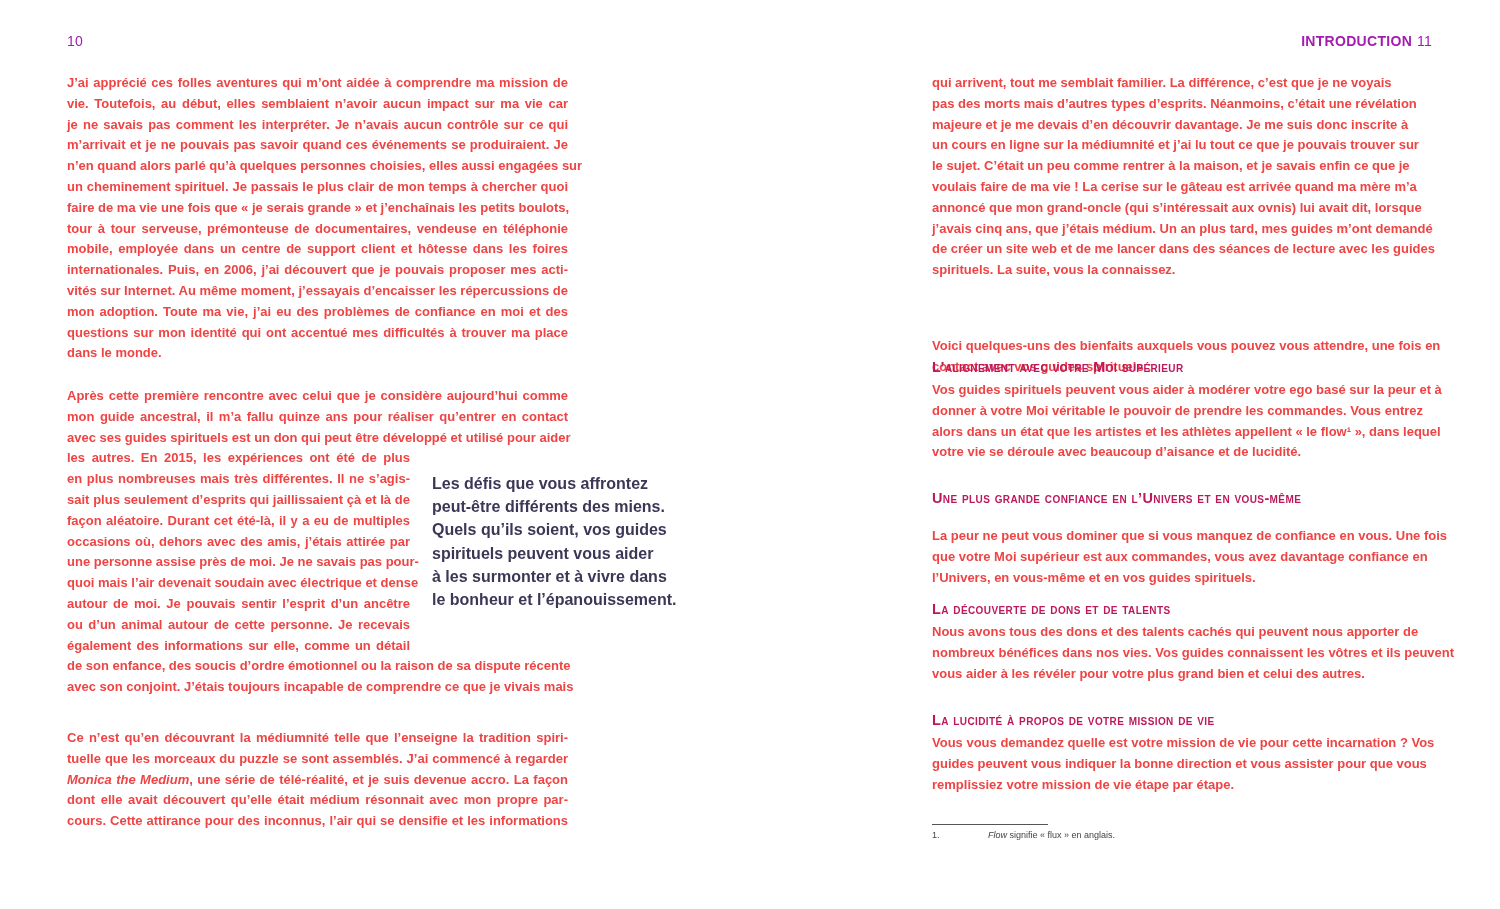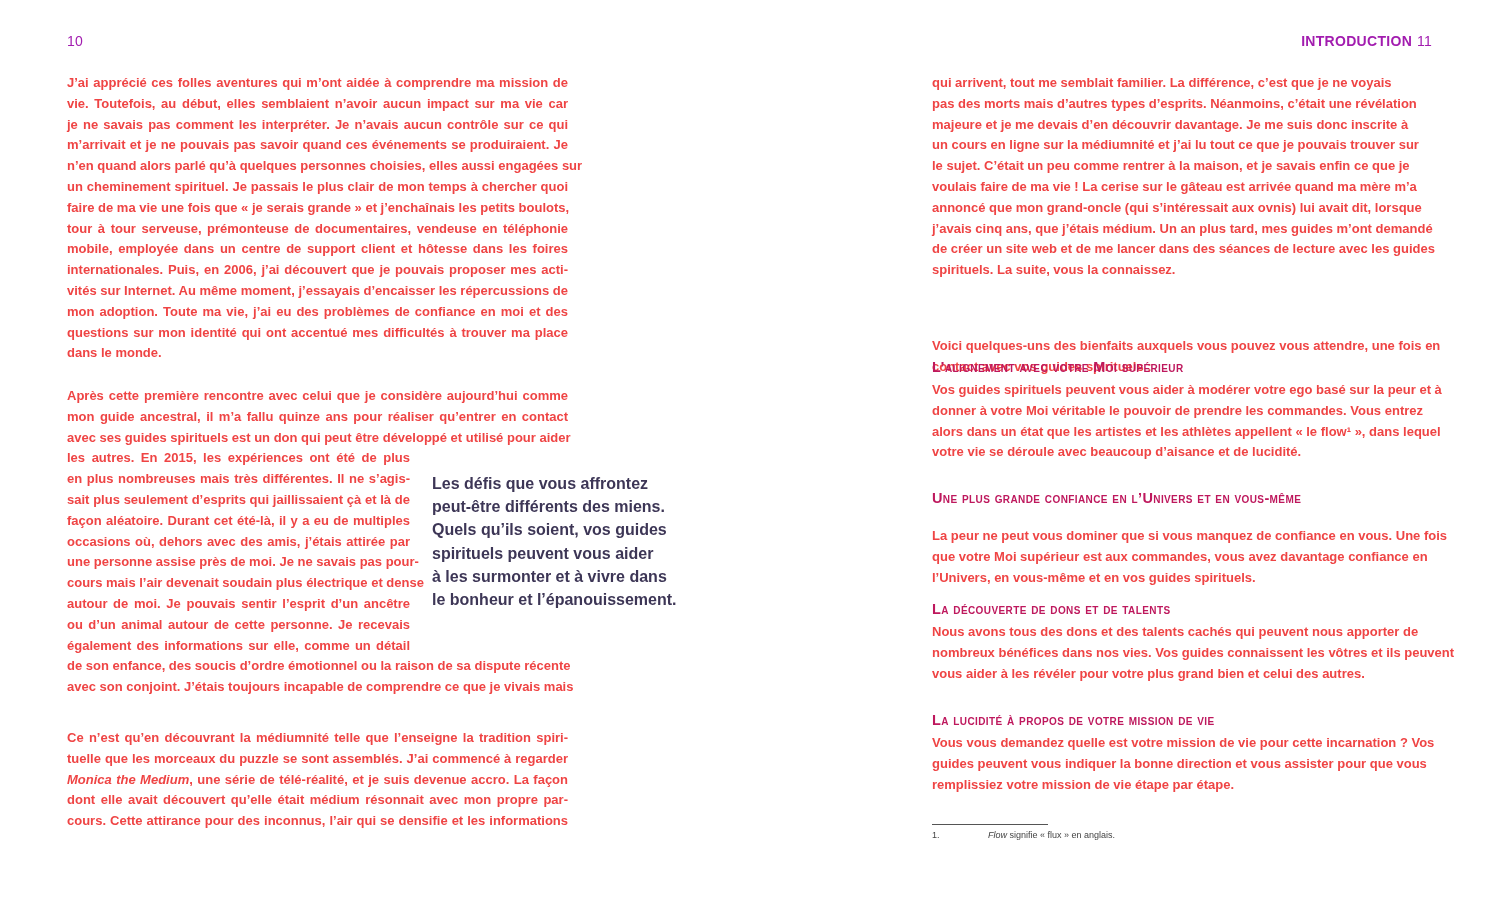--- a/index.html
+++ b/index.html
@@ -53,21 +53,21 @@
   <div class="para body-text" style="left:67px; top:386px; width:501px;">
     <span class="line">Après cette première rencontre avec celui que je considère aujourd’hui comme</span>
     <span class="line">mon guide ancestral, il m’a fallu quinze ans pour réaliser qu’entrer en contact</span>
     <span class="line">avec ses guides spirituels est un don qui peut être développé et utilisé pour aider</span>
     <span class="line" style="width:343px;">les autres. En 2015, les expériences ont été de plus</span>
     <span class="line" style="width:343px;">en plus nombreuses mais très différentes. Il ne s’agis-</span>
     <span class="line" style="width:343px;">sait plus seulement d’esprits qui jaillissaient çà et là de</span>
     <span class="line" style="width:343px;">façon aléatoire. Durant cet été-là, il y a eu de multiples</span>
     <span class="line" style="width:343px;">occasions où, dehors avec des amis, j’étais attirée par</span>
     <span class="line" style="width:343px;">une personne assise près de moi. Je ne savais pas pour-</span>
-    <span class="line" style="width:343px;">cours mais l’air devenait soudain plus électrique et dense</span>
+    <span class="line" style="width:343px;">quoi mais l’air devenait soudain avec électrique et dense</span>
     <span class="line" style="width:343px;">autour de moi. Je pouvais sentir l’esprit d’un ancêtre</span>
     <span class="line" style="width:343px;">ou d’un animal autour de cette personne. Je recevais</span>
     <span class="line" style="width:343px;">également des informations sur elle, comme un détail</span>
     <span class="line">de son enfance, des soucis d’ordre émotionnel ou la raison de sa dispute récente</span>
     <span class="line">avec son conjoint. J’étais toujours incapable de comprendre ce que je vivais mais</span>
   </div>
 
   <div class="para body-text" style="left:67px; top:728px; width:501px;">
     <span class="line">Ce n’est qu’en découvrant la médiumnité telle que l’enseigne la tradition spiri-</span>
     <span class="line">tuelle que les morceaux du puzzle se sont assemblés. J’ai commencé à regarder</span>

